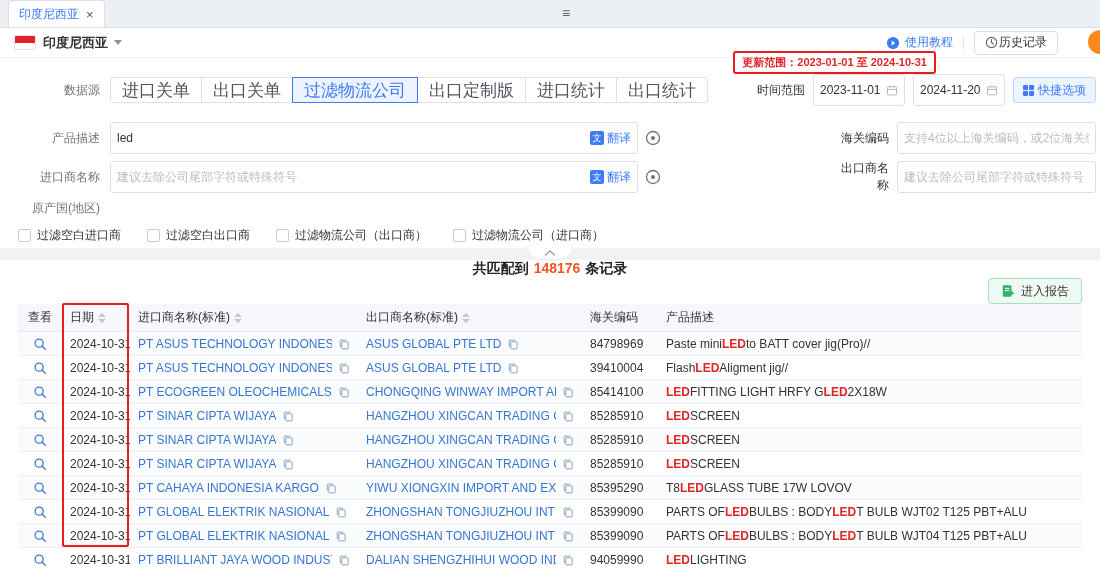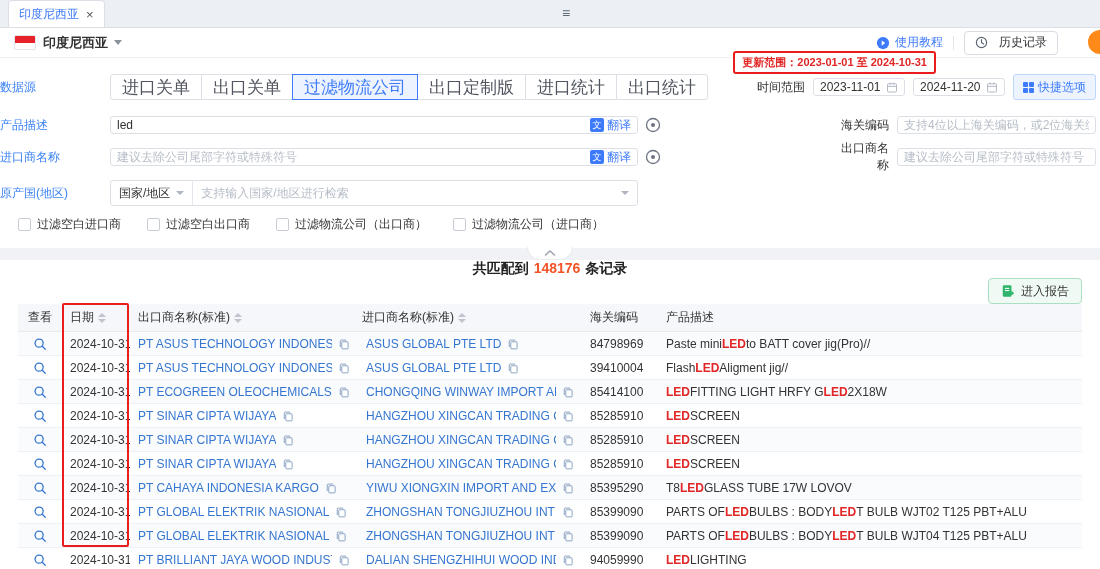--- a/index.html
+++ b/index.html
@@ -16,41 +16,41 @@
 
   
   .header { height:30px; background:#fff; border-bottom:1px solid #f0f1f3; display:flex; align-items:center; padding:0 14px; position:relative; }
   .flag { width:22px; height:15px; border:1px solid #e3e5e8; border-radius:2px; overflow:hidden; background:#fff; }
   .flag i { display:block; width:100%; height:50%; background:#e62129; }
   .country { font-weight:bold; font-size:13px; margin-left:7px; cursor:pointer; }
   .hdr-caret { width:0; height:0; border-left:4px solid transparent; border-right:4px solid transparent; border-top:5px solid #8a929c; margin-left:6px; }
   .header-right { margin-left:auto; display:flex; align-items:center; gap:10px; padding-right:28px; }
   .tutorial { color:#3e7bfa; display:flex; align-items:center; gap:5px; cursor:pointer; }
   .vdiv { width:1px; height:14px; background:#e2e5ea; }
-  .history-btn { display:flex; align-items:center; gap:11px; background:#fff; border:1px solid #d9dce3; border-radius:4px; height:24px; padding:0 10px; font-size:12px; color:#333; cursor:pointer; }
+  .history-btn { display:flex; align-items:center; gap:1px; background:#fff; border:1px solid #d9dce3; border-radius:4px; height:24px; padding:0 10px; font-size:12px; color:#333; cursor:pointer; }
   .orange-float { position:absolute; right:0; top:30px; width:12px; height:24px; background:#ff8a1a; border-radius:12px 0 0 12px; }
 
   
   .filter-card { height:190px; background:#fff; position:relative; }
   .frow { display:flex; align-items:center; padding:0 4px 0 0; }
   .frow.a { padding-top:16px; }
   .frow.b { margin-top:16px; }
   .frow.c { margin-top:6px; }
   .frow.d { margin-top:6px; }
-  .flabel { width:110px; text-align:left; padding-right:10px; color:#3b82f6; flex:none; }
+  .flabel { width:110px; text-align:right; padding-right:10px; color:#737373; flex:none; }
   .rlabel { width:64px; text-align:right; padding-right:8px; color:#333; flex:none; }
   .rgroup { margin-left:auto; display:flex; align-items:center; }
 
   .seg { display:flex; }
   .seg-btn { height:26px; padding:0 11px; background:#fff; border:1px solid #dcdfe6; color:#515560; font-size:17px; cursor:pointer; margin-left:-1px; }
   .seg-btn:first-child { border-radius:3px 0 0 3px; margin-left:0; }
   .seg-btn:last-child { border-radius:0 3px 3px 0; }
   .seg-btn.active { color:#3e7bfa; background:#eef4ff; border-color:#3e7bfa; position:relative; z-index:1; }
 
-  .input-wrap { display:flex; align-items:center; border:1px solid #dcdfe6; border-radius:3px; height:18px; background:#fff; padding:0 6px; }
+  .input-wrap { display:flex; align-items:center; border:1px solid #dcdfe6; border-radius:3px; height:32px; background:#fff; padding:0 6px; }
   .input-wrap input { border:none; outline:none; flex:1; height:22px; font-size:12px; font-family:inherit; color:#333; min-width:0; background:transparent; }
   input::placeholder { color:#b6bdc7; }
   .w-main { width:528px; }
   .w-right { width:199px; }
   .date-input { width:92px; }
   .date-input input { width:66px; flex:none; }
   .translate { display:flex; align-items:center; gap:3px; color:#3e7bfa; cursor:pointer; flex:none; }
   .trans-badge { width:14px; height:14px; background:#3e7bfa; border-radius:2px; color:#fff; font-size:9px; display:flex; align-items:center; justify-content:center; }
   .circle-opt { margin-left:7px; cursor:pointer; flex:none; display:flex; }
   .compound { display:flex; align-items:stretch; width:528px; border:1px solid #dcdfe6; border-radius:3px; height:26px; background:#fff; }
@@ -228,30 +228,20 @@
       <div class="rgroup">
         <span class="rlabel">出口商名称</span>
         <div class="input-wrap w-right">
           <input placeholder="建议去除公司尾部字符或特殊符号" style="">
         </div>
       </div>
     </div>
 
     <div class="frow d">
       <span class="flabel">原产国(地区)</span>
-      <div class="compound">
-        <span class="sel">
-          <span>国家/地区</span>
-          <span class="sel-caret"></span>
-        </span>
-        <input placeholder="支持输入国家/地区进行检索" style="">
-        <span class="end-caret">
-            <span class="sel-caret"></span>
-          </span>
-      </div>
     </div>
 
     <div class="cbx-row">
         <label class="cbx-item">
           <span class="cbx"></span>
           <span>过滤空白进口商</span>
         </label>
         <label class="cbx-item">
           <span class="cbx"></span>
           <span>过滤空白出口商</span>
@@ -296,34 +286,34 @@
           <div class="th c-view">
             <span>查看</span>
           </div>
           <div class="th c-date">
             <span>日期</span>
             <span class="sorters">
               <i class="s-up"></i>
               <i class="s-down"></i>
             </span>
           </div>
+          <div class="th c-imp">
+            <span>进口商名称(标准)</span>
+            <span class="sorters">
+              <i class="s-up"></i>
+              <i class="s-down"></i>
+            </span>
+          </div>
           <div class="th c-exp">
             <span>出口商名称(标准)</span>
             <span class="sorters">
               <i class="s-up"></i>
               <i class="s-down"></i>
             </span>
           </div>
-          <div class="th c-imp">
-            <span>进口商名称(标准)</span>
-            <span class="sorters">
-              <i class="s-up"></i>
-              <i class="s-down"></i>
-            </span>
-          </div>
           <div class="th c-hs">
             <span>海关编码</span>
           </div>
           <div class="th c-desc">
             <span>产品描述</span>
           </div>
         </div>
       <div class="tbody">
           <div class="trow">
             <div class="td c-view">

